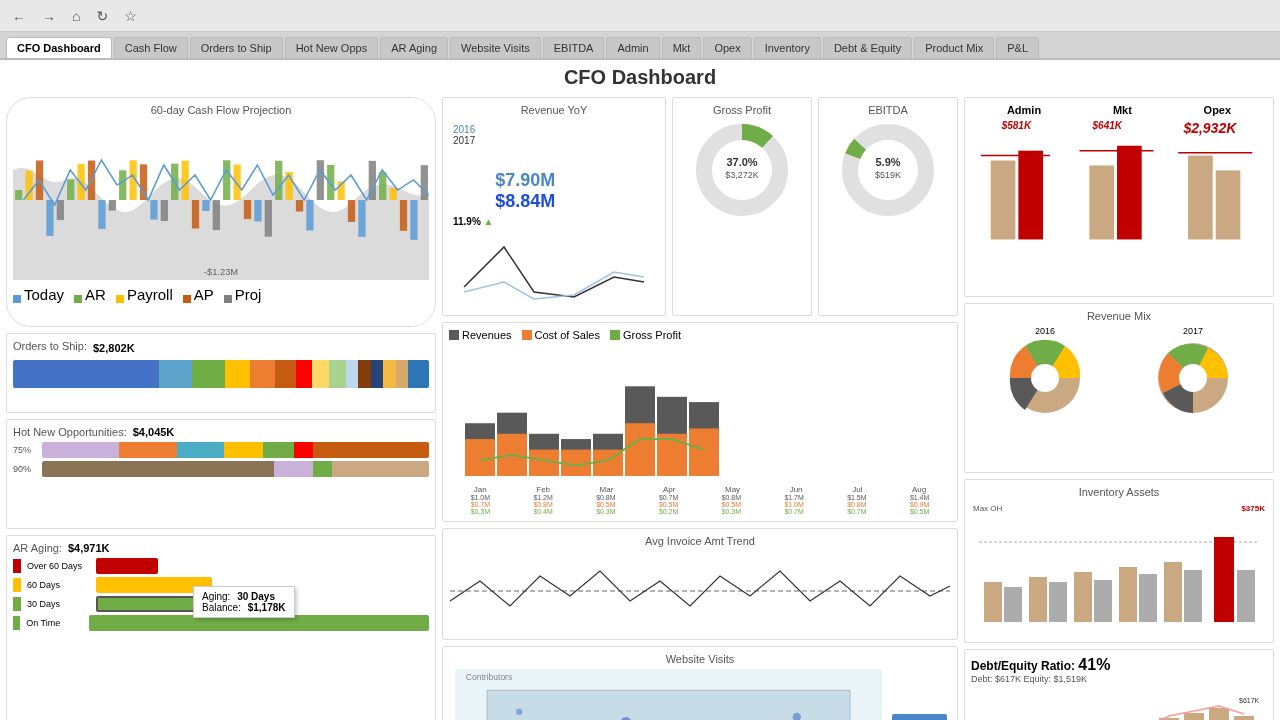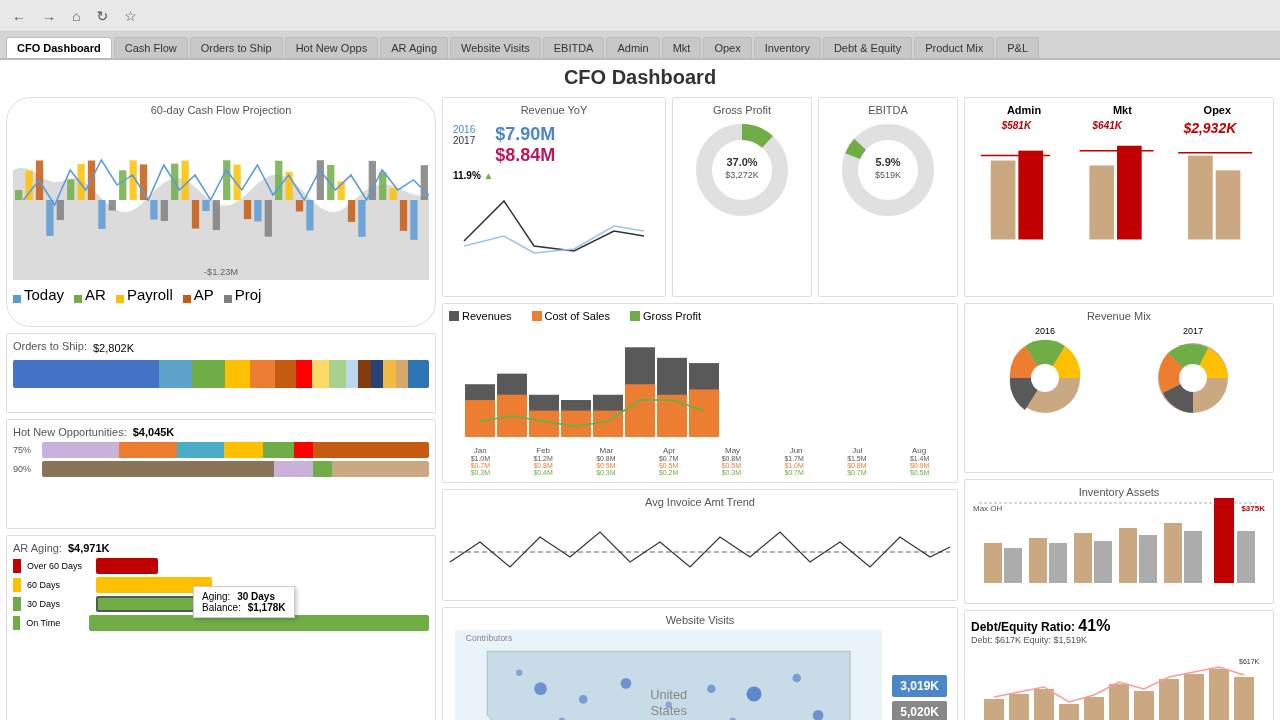--- a/index.html
+++ b/index.html
@@ -140,21 +140,21 @@
     
     .orders-panel {
       flex: 0 0 80px;
     }
     .orders-title {
       font-size: 11px;
       color: #555;
       margin-bottom: 4px;
     }
     .orders-amount {
-      font-weight: normal;
+      font-weight: bold;
     }
     .stacked-bar {
       height: 28px;
       width: 100%;
       display: flex;
       border-radius: 2px;
       overflow: hidden;
     }
 
     
@@ -424,22 +424,22 @@
       <div style="display:flex;gap:6px;flex:0 0 200px;">
 
         <div class="panel" style="flex:1;">
           <div class="panel-title">Revenue YoY</div>
           <div style="display:flex;gap:20px;padding:4px;">
             <div>
               <div style="color:#4a86c8;font-size:10px;">2016</div>
               <div style="color:#333;font-size:10px;">2017</div>
             </div>
             <div>
-              <div style="color:#4a86c8;font-size:18px;font-weight:bold;">$7.90M</div>
-              <div style="color:#be185d;font-size:18px;font-weight:bold;">$8.84M</div>
+              <div style="color:#4a86c8;font-size:18px;font-weight:bold;margin-top:46px;">$7.90M</div>
+              <div style="color:#1d4ed8;font-size:18px;font-weight:bold;">$8.84M</div>
             </div>
           </div>
           <div style="font-size:10px;font-weight:bold;padding-left:4px;">
             <span>11.9%</span>
             <span style="color:#70ad47;">▲</span>
           </div>
           
           <svg width="100%" height="80" viewBox="0 0 200 80">
 
             <polyline points="10,60 50,20 80,65 120,70 160,50 190,55" fill="none" stroke="#333" stroke-width="1.5"></polyline>
@@ -466,21 +466,21 @@
             <circle cx="50" cy="50" r="38" fill="none" stroke="#70ad47" stroke-width="16" stroke-dasharray="14 239" stroke-dashoffset="60" transform="rotate(-90 50 50)"></circle>
             <text x="50" y="46" text-anchor="middle" font-size="11" font-weight="bold" fill="#333">5.9%</text>
             <text x="50" y="58" text-anchor="middle" font-size="9" fill="#555">$519K</text>
           </svg>
         </div>
 
       </div>
 
       <div class="panel" style="flex:0 0 170px;">
         
-        <div style="display:flex;gap:20px;margin-bottom:0;">
+        <div style="display:flex;gap:10px;margin-bottom:20px;">
           <div style="display:flex;align-items:center;gap:3px;">
             <div style="width:10px;height:10px;background:#595959;"></div>
             <span>Revenues</span>
           </div>
           <div style="display:flex;align-items:center;gap:3px;">
             <div style="width:10px;height:10px;background:#ed7d31;"></div>
             <span>Cost of Sales</span>
           </div>
           <div style="display:flex;align-items:center;gap:3px;">
             <div style="width:10px;height:10px;background:#70ad47;"></div>

